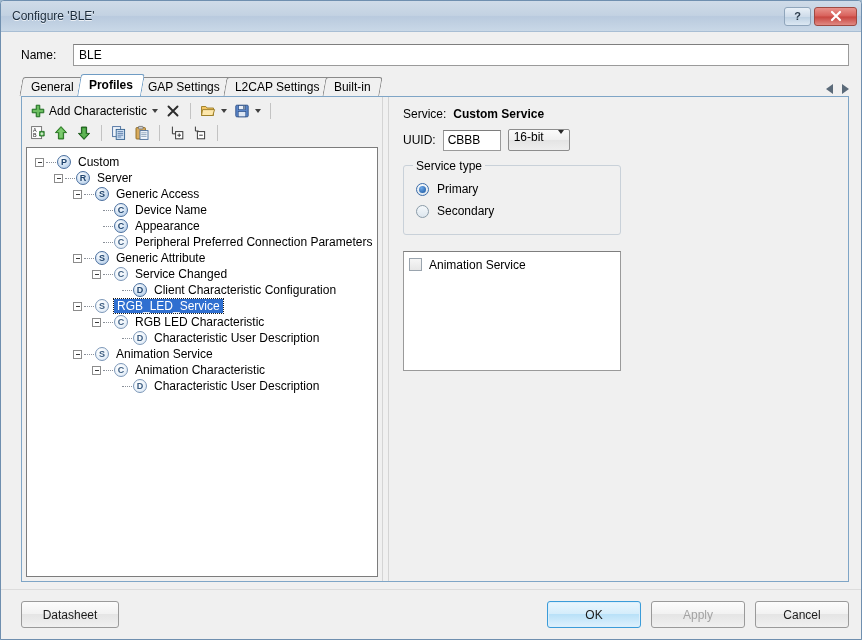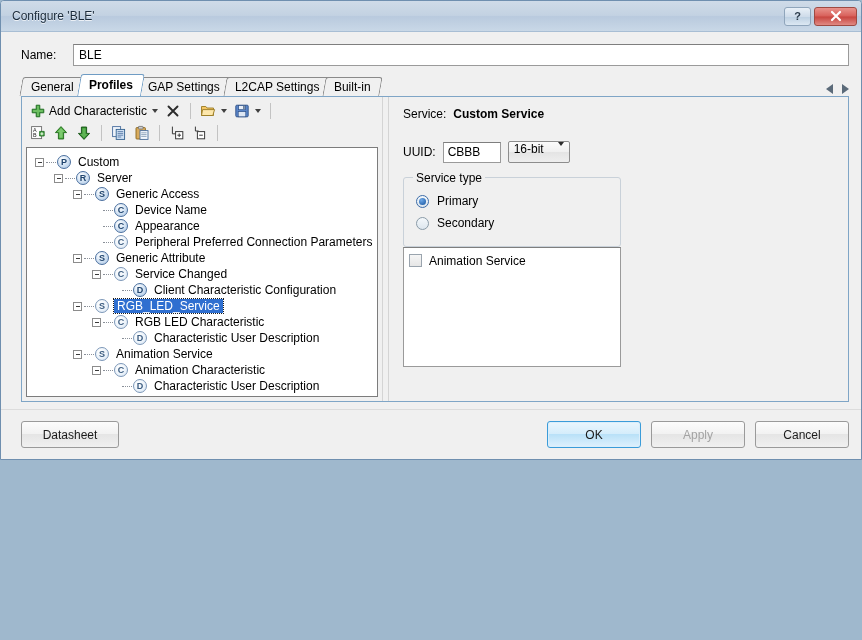--- a/index.html
+++ b/index.html
@@ -9,21 +9,21 @@
     overflow: hidden;
     font-family: "Liberation Sans", sans-serif;
     font-size: 12px;
     color: #000;
   }
   body { background: #9fb8cd; }
 
   
   .window {
     position: absolute;
-    left: 0; top: 0; width: 862px; height: 460px;
+    left: 0; top: 0; width: 862px; height: 640px;
     background: #f0f0f0;
     border: 1px solid #6f8faf;
     border-radius: 4px 4px 0 0;
     display: flex; flex-direction: column;
   }
   .titlebar {
     height: 31px; flex: 0 0 31px;
     background: linear-gradient(to bottom, #cfdbe8 0%, #c3d2e2 48%, #b9cade 52%, #c9d8e7 100%);
     border-radius: 3px 3px 0 0;
     border-bottom: 1px solid #a8bed4;
@@ -233,21 +233,21 @@
   .tlabel { padding: 0 2px; }
   .tlabel.sel {
     background: #2f6fd0;
     color: #fff;
     outline: 1px dotted #1b1b1b;
     outline-offset: 0px;
     padding: 0 3px;
   }
 
   
-  .svcrow { display: flex; align-items: baseline; gap: 7px; margin-bottom: 20px; }
+  .svcrow { display: flex; align-items: baseline; gap: 7px; margin-bottom: 8px; }
   .svclabel { font-size: 12px; }
   .svcval { font-size: 12px; font-weight: bold; }
   .uuidrow { display: flex; align-items: center; gap: 7px; margin-bottom: 14px; }
   .uuidinput {
     width: 58px; height: 21px;
     border: 1px solid #9a9a9a; border-top-color: #7e7e7e;
     background: #fff; font-family: "Liberation Sans", sans-serif;
     font-size: 12px; padding: 0 4px; outline: none;
   }
   .combo {
@@ -260,20 +260,21 @@
     font-size: 12px;
     justify-content: space-between;
   }
   .combo .caret { border-top-color: #2b2b2b; }
 
   .group {
     border: 1px solid #c9d1d9;
     border-radius: 3px;
     width: 218px;
     padding: 12px 12px 12px 12px;
+    margin-bottom: 16px;
     position: relative;
   }
   .group-title {
     position: absolute; top: -7px; left: 9px;
     background: #f0f0f0;
     padding: 0 3px;
     font-size: 12px;
   }
   .radiorow { display: flex; align-items: center; gap: 8px; height: 22px; }
   .radio {

